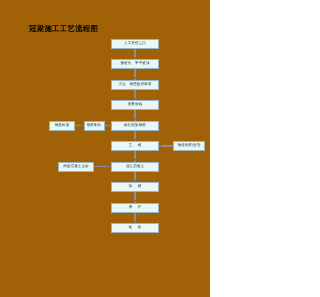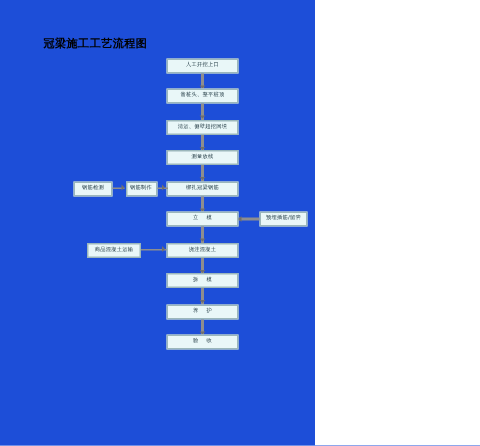--- a/index.html
+++ b/index.html
@@ -11,21 +11,22 @@
     width: 210px;
     height: 297px;
     overflow: hidden;
     font-family: "DejaVu Sans", sans-serif;
     -webkit-font-smoothing: none;
   }
   #page {
     position: relative;
     width: 210px;
     height: 297px;
-    background: #1d4ed8;
+    background: #a16207;
+    padding-left: 16px;
   }
 
   
   .title {
     position: absolute;
     left: 29px;
     top: 24px;
     font-size: 7.4px;
     font-weight: bold;
     letter-spacing: 0.3px;

